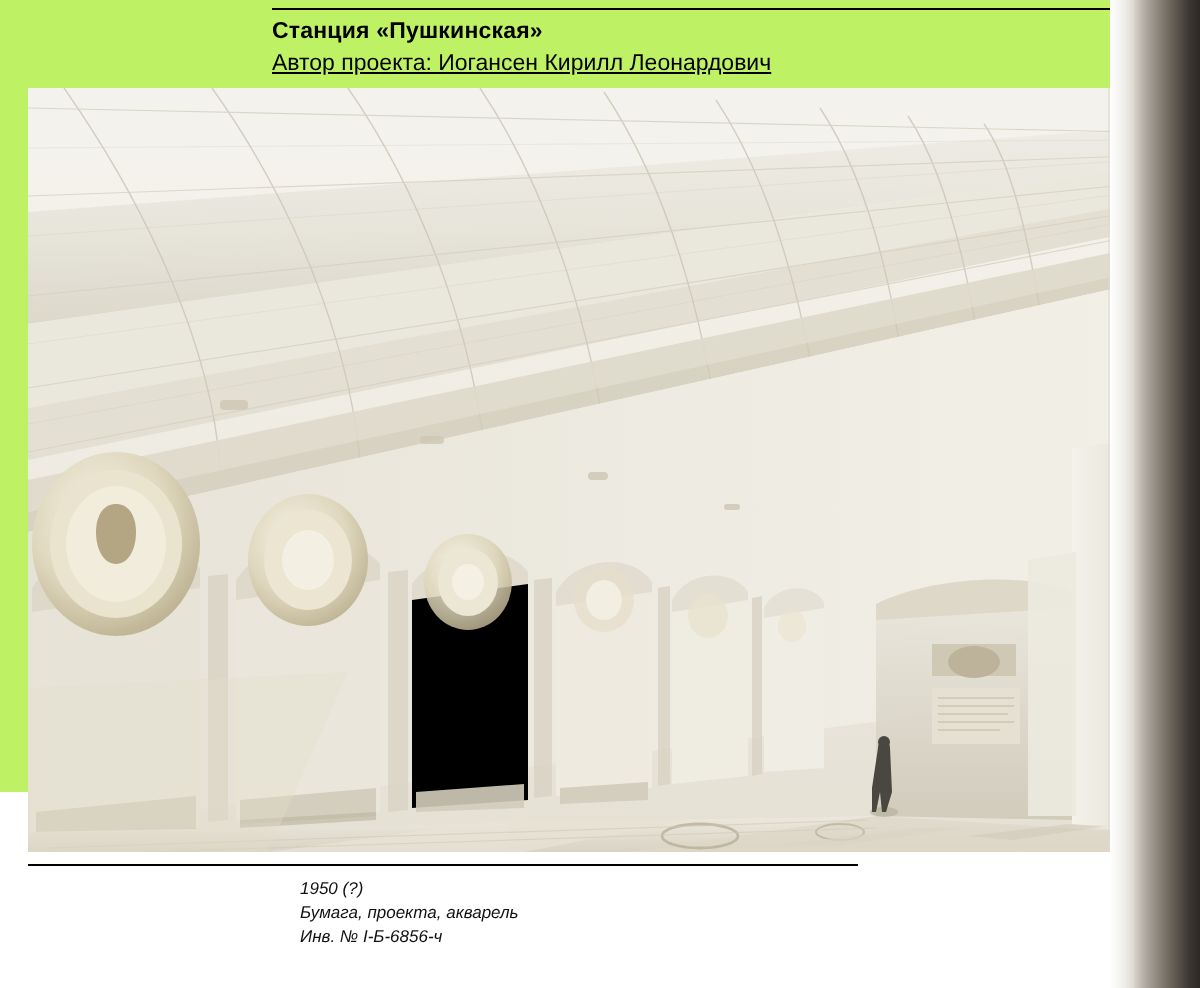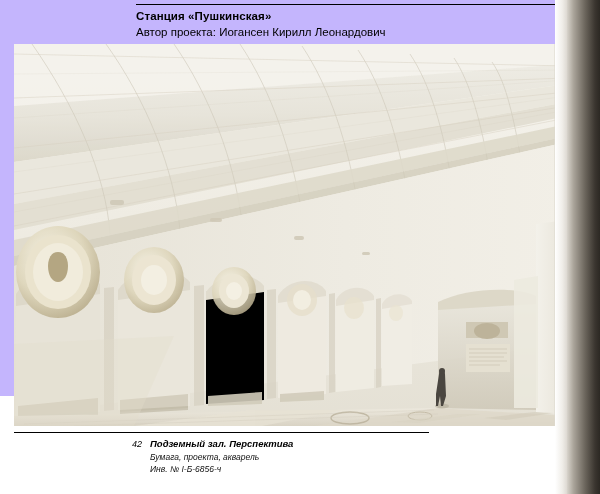--- a/index.html
+++ b/index.html
@@ -11,21 +11,21 @@
     width: 600px;
     height: 494px;
     overflow: hidden;
     font-family: "Liberation Sans", sans-serif;
     color: #1a1a1a;
   }
   .page {
     position: relative;
     width: 600px;
     height: 396px;
-    background: #c4b5fd;
+    background: #bef264;
   }
 
   
   .header {
     position: absolute;
     left: 136px;
     top: 4px;
     width: 420px;
   }
   .header .rule {
@@ -40,20 +40,21 @@
     letter-spacing: 0.1px;
     line-height: 14px;
     color: #000;
   }
   .header .subtitle {
     font-size: 11.5px;
     font-weight: normal;
     line-height: 15px;
     color: #000;
     margin-top: 2px;
+    text-decoration: underline;
   }
 
   
   .plate {
     position: absolute;
     left: 14px;
     top: 44px;
     width: 553px;
     height: 382px;
     overflow: hidden;
@@ -315,25 +316,22 @@
       </g>
 
       <path d="M0,300 L160,292 L120,382 L0,382 Z" fill="#e3ddcc" opacity="0.35"></path>
 
       <rect x="540" y="0" width="13" height="382" fill="#dcd8cd" opacity="0.55"></rect>
     </svg>
   </div>
 
   <div class="caption">
     <div class="rule"></div>
-    <div class="cap-row">
-      <span class="cap-num">42</span>
-      <span class="cap-title">Подземный зал. Перспектива</span>
-    </div>
     <div class="cap-lines">
+      <div class="cap-line">1950 (?)</div>
       <div class="cap-line">Бумага, проекта, акварель</div>
       <div class="cap-line">Инв. № I-Б-6856-ч</div>
     </div>
   </div>
 
   <div class="gutter-inner"></div>
   <div class="gutter"></div>
 
 </div>
 

